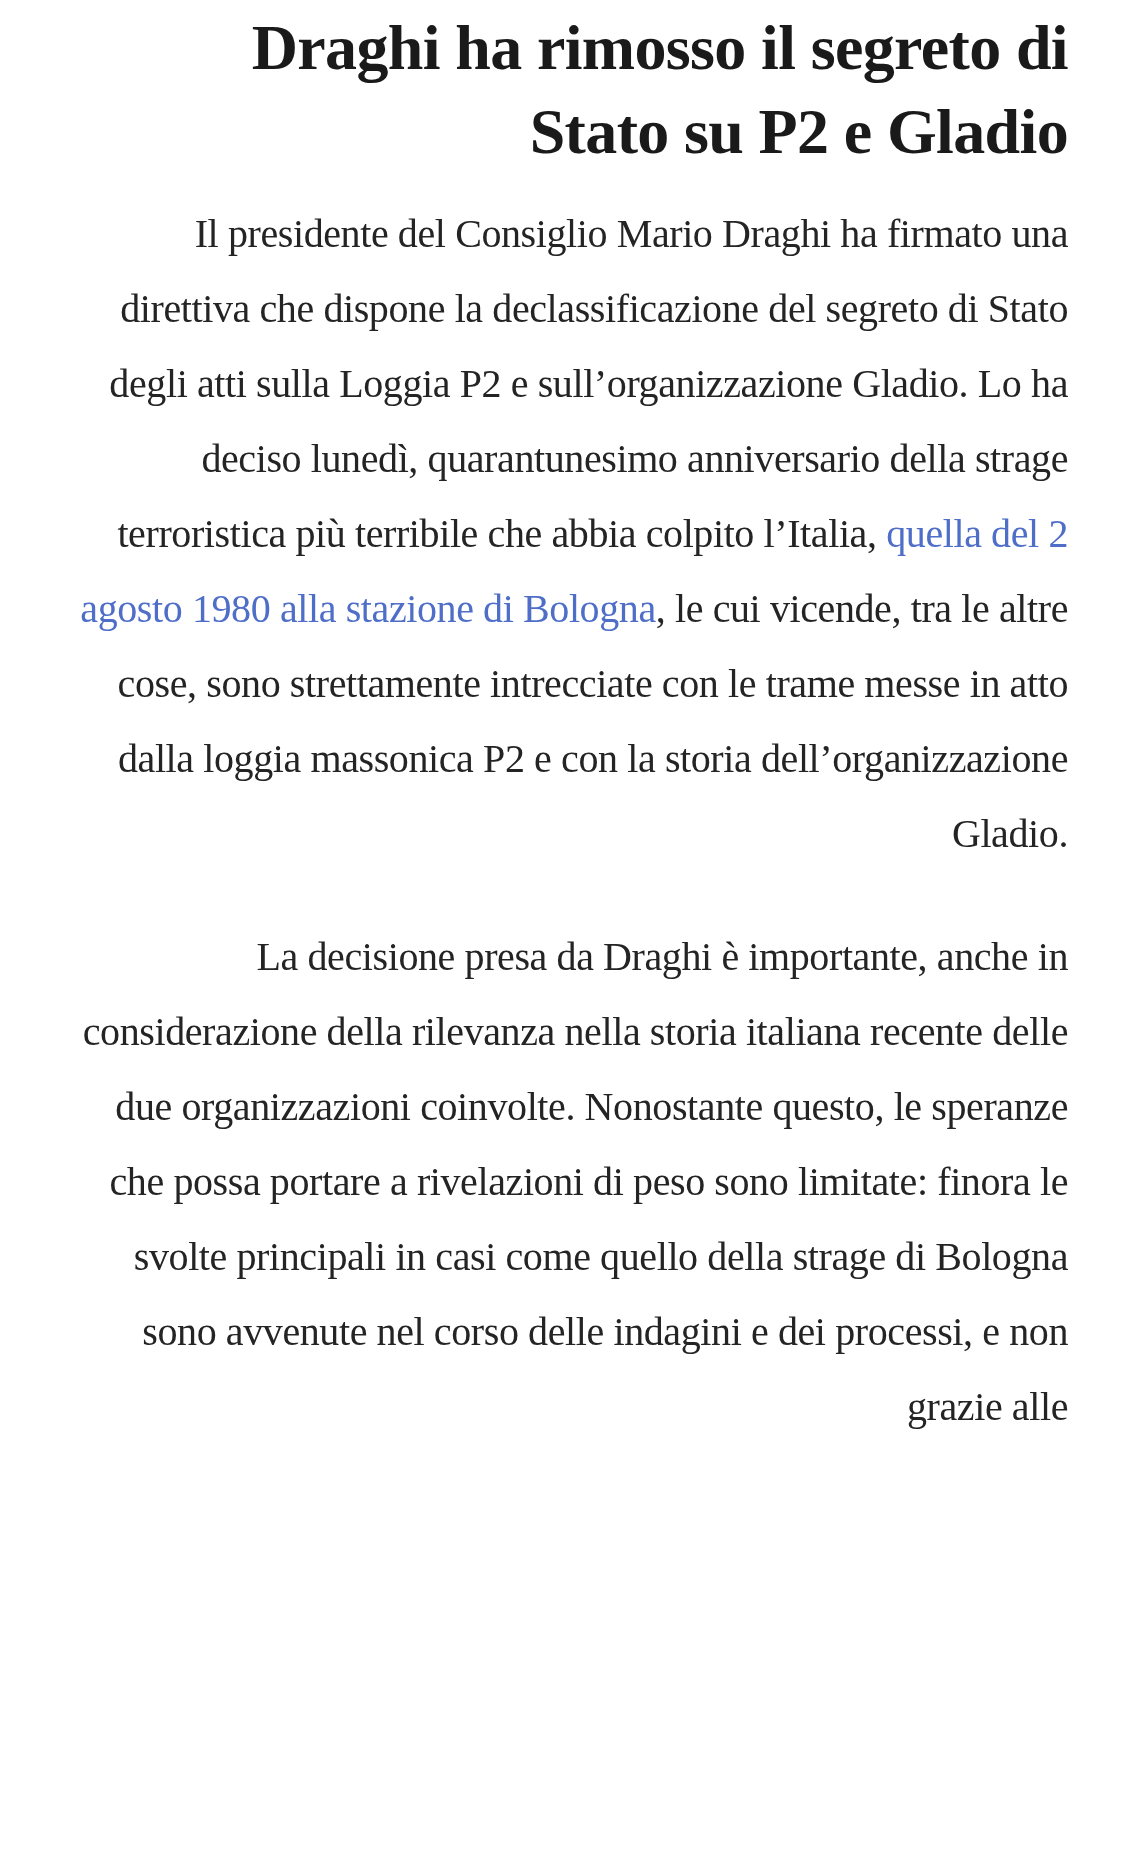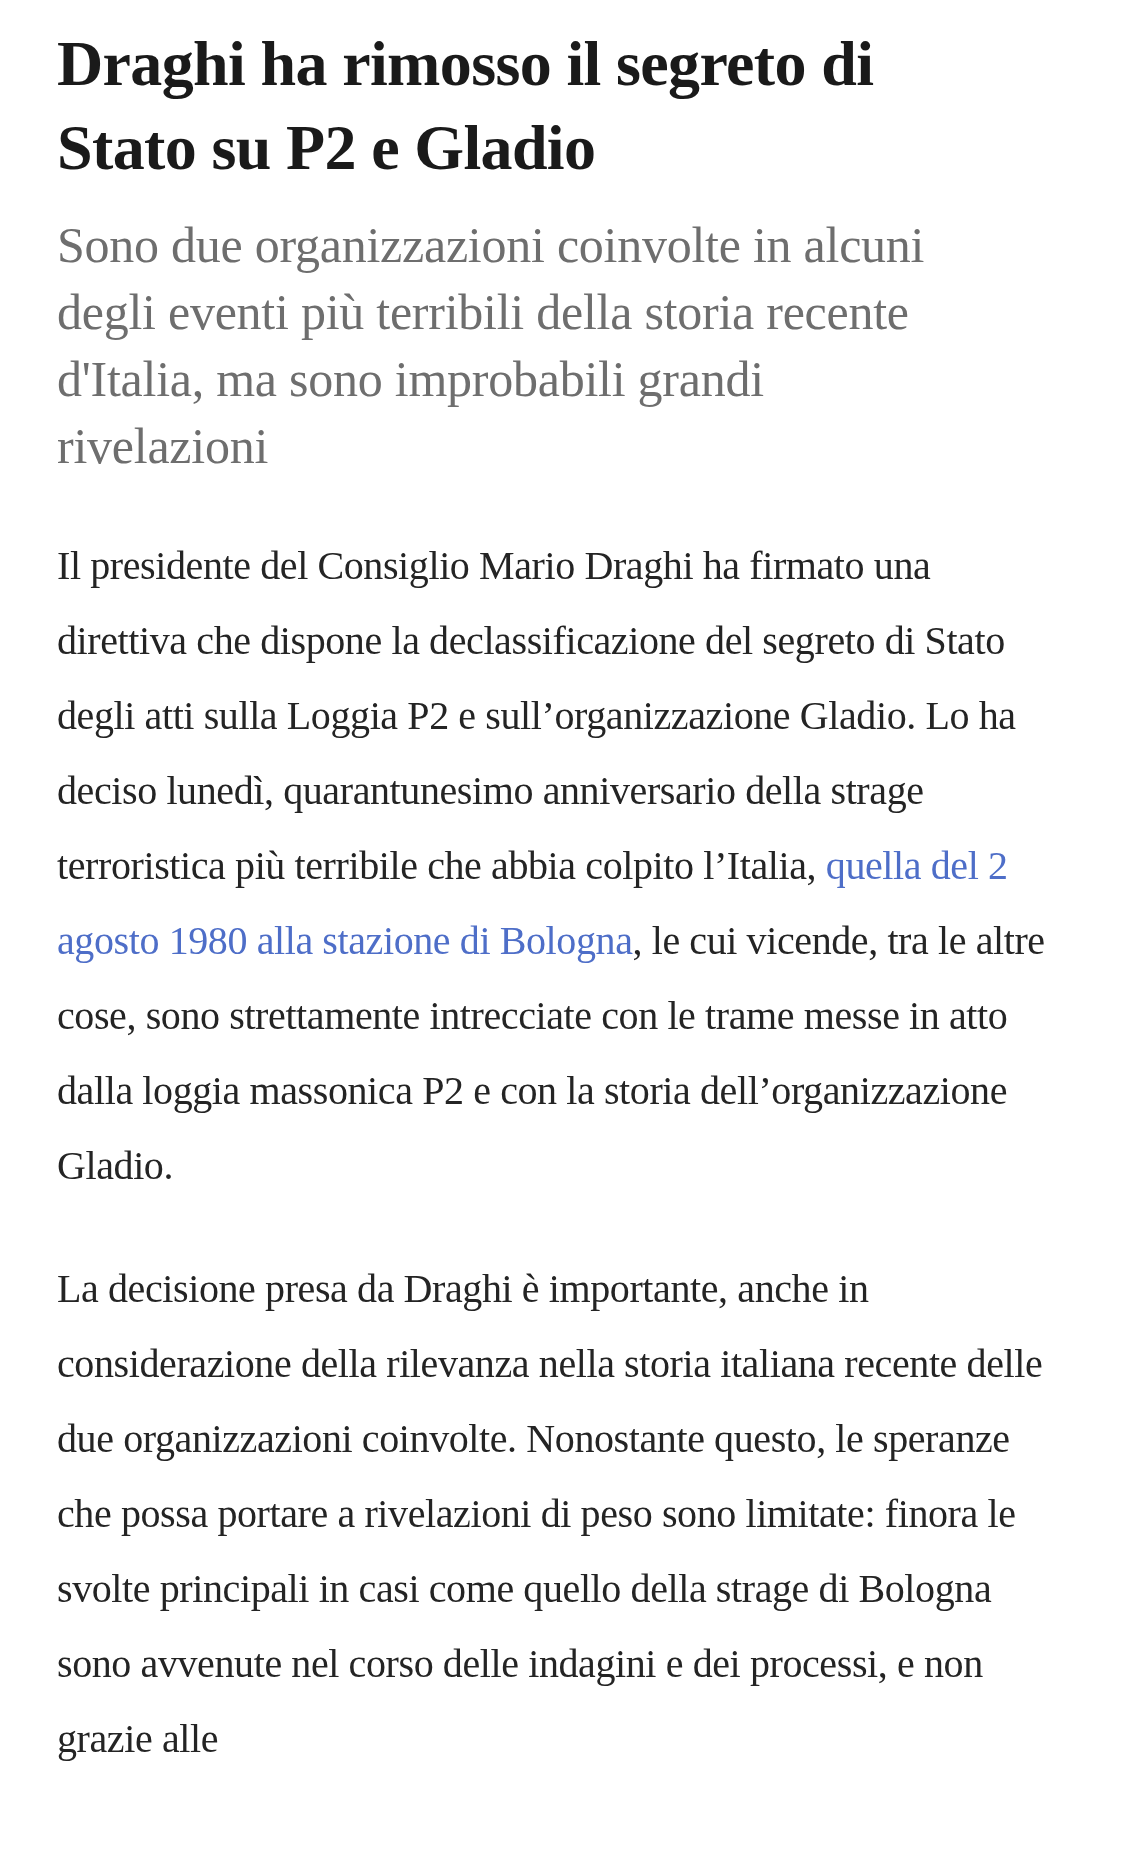--- a/index.html
+++ b/index.html
@@ -7,21 +7,22 @@
     padding: 0;
     background: #ffffff;
   }
   body {
     width: 1125px;
     height: 1863px;
     overflow: hidden;
     font-family: "Liberation Serif", "DejaVu Serif", serif;
   }
   .article {
-    padding: 22px 57px 0 57px;
+    padding: 6px 57px 0 57px;
+    text-align: right;
   }
   .article-title {
     margin: 0 0 22px 0;
     font-size: 64px;
     line-height: 84px;
     font-weight: 700;
     color: #1a1a1a;
     letter-spacing: -0.01em;
     white-space: pre-line;
   }
@@ -49,23 +50,19 @@
     cursor: pointer;
   }
 </style>
 </head>
 <body>
 
 <article class="article">
   <h1 class="article-title">Draghi ha rimosso il segreto di
 Stato su P2 e Gladio</h1>
 
-  <h2 class="article-subtitle">Sono due organizzazioni coinvolte in alcuni
-degli eventi più terribili della storia recente
-d'Italia, ma sono improbabili grandi
-rivelazioni</h2>
 
   <div class="article-body">
     <p><span>Il presidente del Consiglio Mario Draghi ha firmato una direttiva che dispone la declassificazione del segreto di Stato degli atti sulla Loggia P2 e sull’organizzazione Gladio. Lo ha deciso lunedì, quarantunesimo anniversario della strage terroristica più terribile che abbia colpito l’Italia, </span><a class="inline-link">quella del 2 agosto 1980 alla stazione di Bologna</a><span>, le cui vicende, tra le altre cose, sono strettamente intrecciate con le trame messe in atto dalla loggia massonica P2 e con la storia dell’organizzazione Gladio.</span></p>
 
     <p>La decisione presa da Draghi è importante, anche in considerazione della rilevanza nella storia italiana recente delle due organizzazioni coinvolte. Nonostante questo, le speranze che possa portare a rivelazioni di peso sono limitate: finora le svolte principali in casi come quello della strage di Bologna sono avvenute nel corso delle indagini e dei processi, e non grazie alle</p>
   </div>
 </article>
 
 </body></html>

